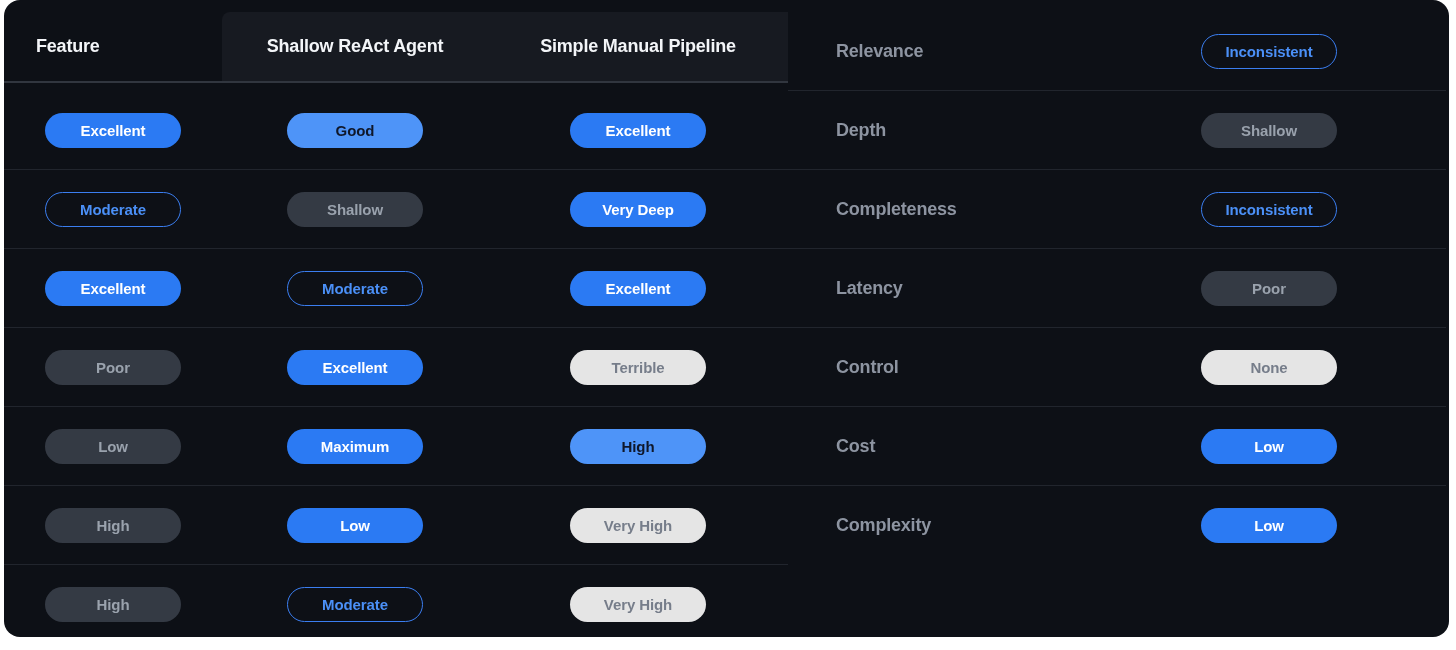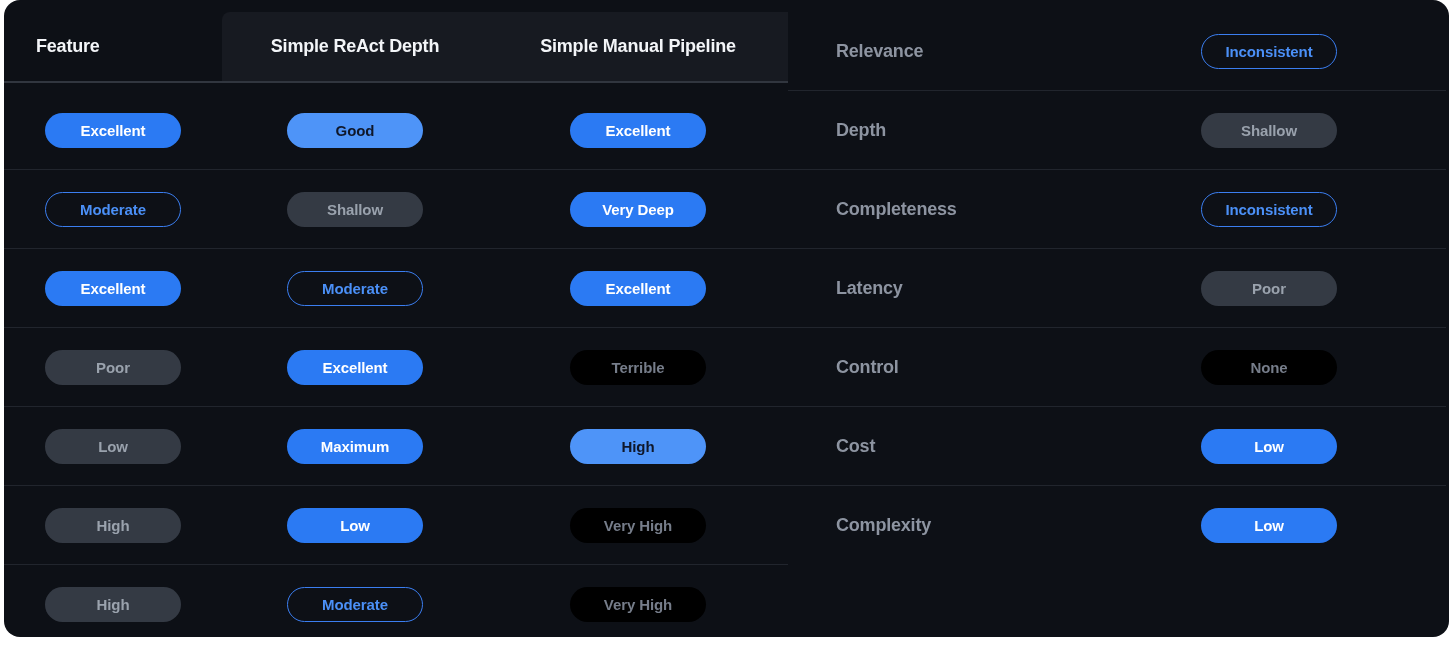--- a/index.html
+++ b/index.html
@@ -66,30 +66,30 @@
     justify-content: center;
     font-size: 15px;
     font-weight: 700;
     letter-spacing: -0.1px;
     white-space: nowrap;
   }
   .pill[data-variant="solid"]   { background: #2b7af3; color: #ffffff; }
   .pill[data-variant="soft"]    { background: #4e94f8; color: #0f172a; }
   .pill[data-variant="outline"] { background: transparent; border: 1.5px solid #3b7ef0; color: #4b90f7; text-align: right; }
   .pill[data-variant="gray"]    { background: #343a44; color: #9aa2ad; }
-  .pill[data-variant="dim"]     { background: #000000; color: #767d8a; }
+  .pill[data-variant="dim"]     { background: #e5e5e5; color: #767d8a; }
 </style>
 </head>
 <body>
 
 <div class="panel">
   <div class="table">
 
     <div class="hcell feature">Feature</div>
-    <div class="hcell band band-first">Simple ReAct Depth</div>
+    <div class="hcell band band-first">Shallow ReAct Agent</div>
     <div class="hcell band">Simple Manual Pipeline</div>
 
     <div class="rcell feature">Relevance</div>
     <div class="rcell">
         <span class="pill" data-variant="outline">Inconsistent</span>
       </div>
     <div class="rcell">
         <span class="pill" data-variant="solid">Excellent</span>
       </div>
     <div class="rcell">

